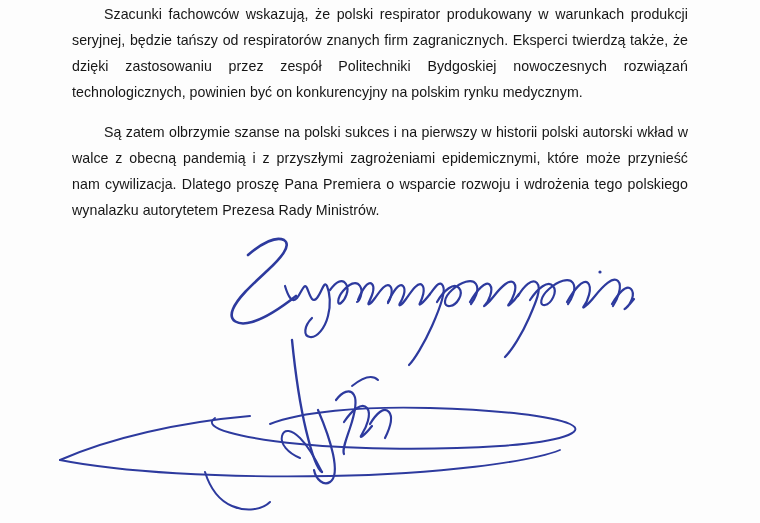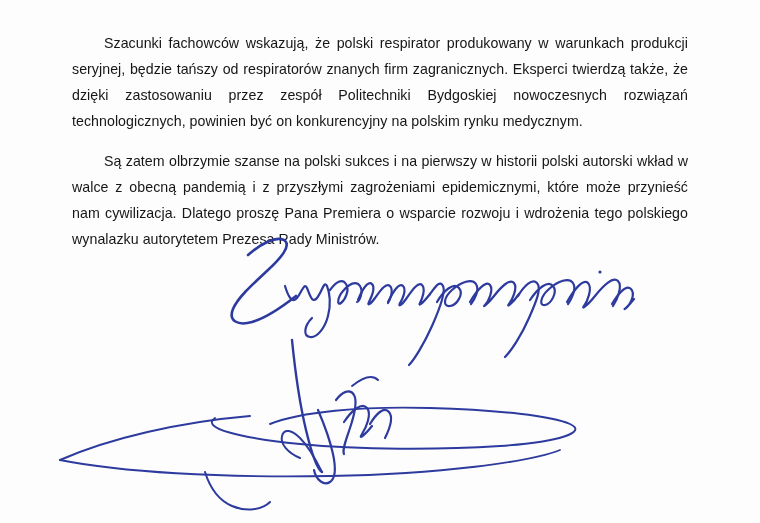--- a/index.html
+++ b/index.html
@@ -18,21 +18,21 @@
 
   #page {
     position: absolute;
     inset: 0;
     background: #fdfdfd;
   }
 
   .doc-body {
     position: absolute;
     left: 72px;
-    top: 30px;
+    top: 1px;
     width: 616px;
   }
 
   .para {
     font-size: 14.2px;
     line-height: 26px;
     text-align: justify;
     text-justify: inter-word;
     margin: 0 0 14px 0;
     text-indent: 32px;

